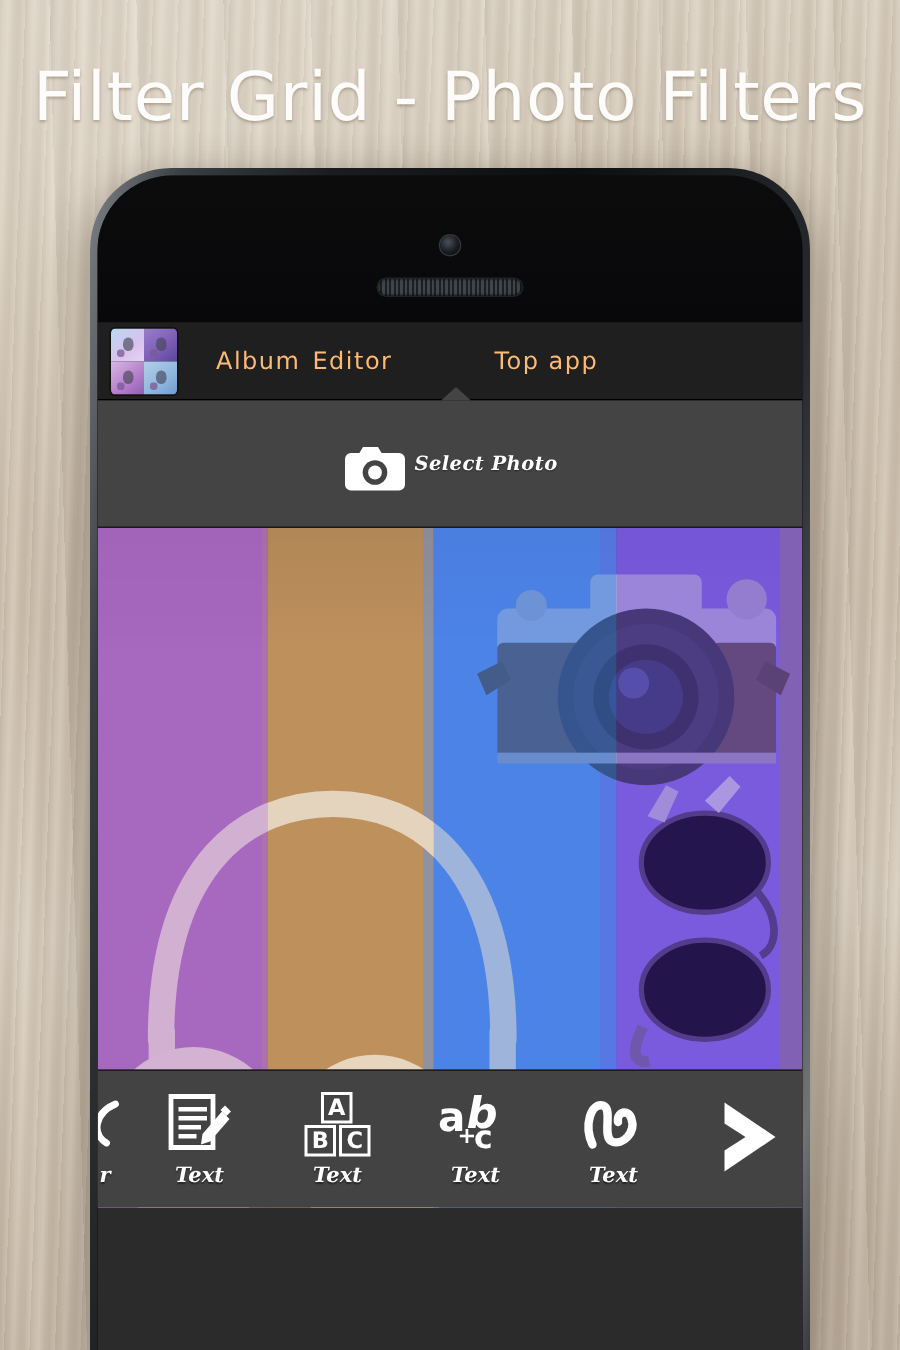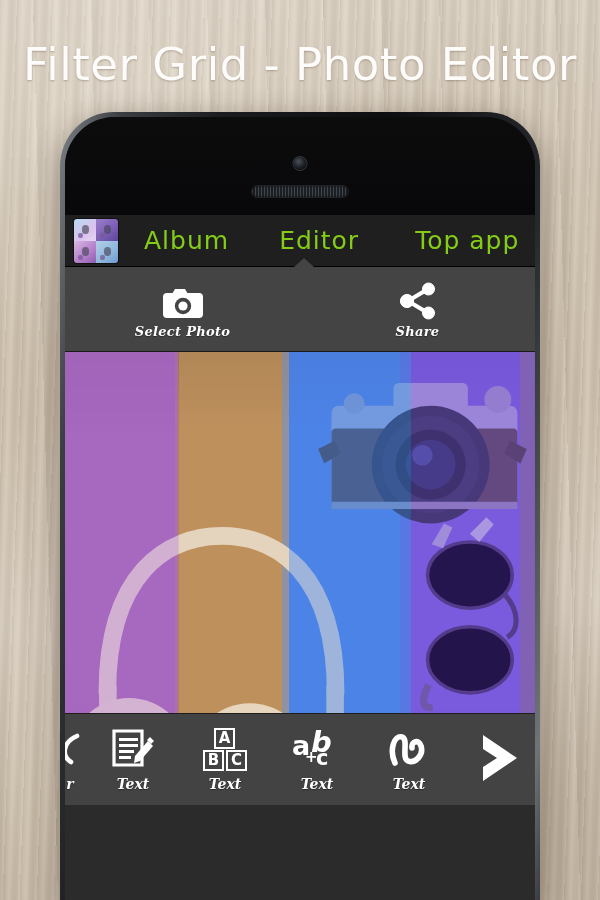--- a/index.html
+++ b/index.html
@@ -121,50 +121,50 @@
     width:34%;height:42%;border-radius:45% 45% 42% 42%;
     background:rgba(70,70,90,0.65);
   }
   #app-thumb i::after{
     content:"";position:absolute;left:18%;bottom:10%;
     width:22%;height:26%;border-radius:40%;
     background:rgba(120,90,150,0.75);
   }
   .nav-tab{
     font-family:"DejaVu Sans", sans-serif;
-    font-size:25px;
-    color:#84cc16;
+    font-size:16px;
+    color:#fdba74;
     letter-spacing:1px;
     cursor:pointer;
     position:relative;
     padding:0 4px;
   }
   #tab-album{ margin-left:22px; }
-  #tab-editor{ margin-left:42px; }
-  #tab-topapp{ margin-left:48px; }
+  #tab-editor{ }
+  #tab-topapp{ margin-left:60px; }
   #active-caret{
     position:absolute;
     bottom:-1px; left:229px;
     width:0;height:0;
     border-left:10px solid transparent;
     border-right:10px solid transparent;
     border-bottom:9px solid #444444;
   }
 
   
   #toolbar-top{
     height:85px;
     background:#444444;
     display:flex;
     position:relative;
     border-bottom:1px solid #1a1a1a;
   }
   .tool{
     flex:1;
-    display:flex;flex-direction:column;
+    display:flex;flex-direction:row;
     align-items:center;justify-content:center;
     gap:4px;
     cursor:pointer;
   }
   .tool-label{
     font-family:"DejaVu Serif", serif;
     font-style:italic;
     font-weight:bold;
     font-size:13px;
     color:#ffffff;
@@ -268,21 +268,21 @@
   .abc-free b:nth-child(1){ left:0px;  top:4px;  font-size:27px; }
   .abc-free b:nth-child(2){ left:19px; top:0px;  font-size:29px; font-style:italic; }
   .abc-free b:nth-child(3){ left:13px; top:22px; font-size:15px; }
   .abc-free b:nth-child(4){ left:24px; top:20px; font-size:21px; }
 </style>
 </head>
 <body>
 
 <div id="wood-bg"></div>
 
-<div id="headline">Filter Grid - Photo Editor</div>
+<div id="headline">Filter Grid - Photo Filters</div>
 
 <div id="phone">
   <div id="phone-inner">
 
     <div id="phone-top">
       <div id="front-camera"></div>
       <div id="earpiece"></div>
     </div>
 
     <div id="screen">
@@ -307,31 +307,20 @@
             <svg width="44" height="34" viewBox="0 0 44 34" fill="#fff">
               <path d="M14 3h10l2.4 4H38a4 4 0 0 1 4 4v17a4 4 0 0 1-4 4H6a4 4 0 0 1-4-4V11a4 4 0 0 1 4-4h5.6z"></path>
               <circle cx="22" cy="20" r="8.2" fill="#444444"></circle>
               <circle cx="22" cy="20" r="4.6" fill="#fff"></circle>
             </svg>
           </div>
           <div class="tool-label">Select Photo</div>
         </div>
 
 
-        <div class="tool">
-          <div class="tool-ico">
-            <svg width="38" height="38" viewBox="0 0 38 38" fill="#fff" stroke="#fff">
-              <circle cx="29.5" cy="7" r="6"></circle>
-              <circle cx="8" cy="19" r="6.6"></circle>
-              <circle cx="29.5" cy="31" r="6"></circle>
-              <path d="M9 19 L29 7 M9 19 L29 31" stroke-width="4.2" fill="none"></path>
-            </svg>
-          </div>
-          <div class="tool-label">Share</div>
-        </div>
 
       </div>
 
       <div id="photo">
 
         <div class="strip" id="strip1">
           <div class="wood"></div>
           <div class="tint"></div>
           <div class="tint2"></div>
         </div>

